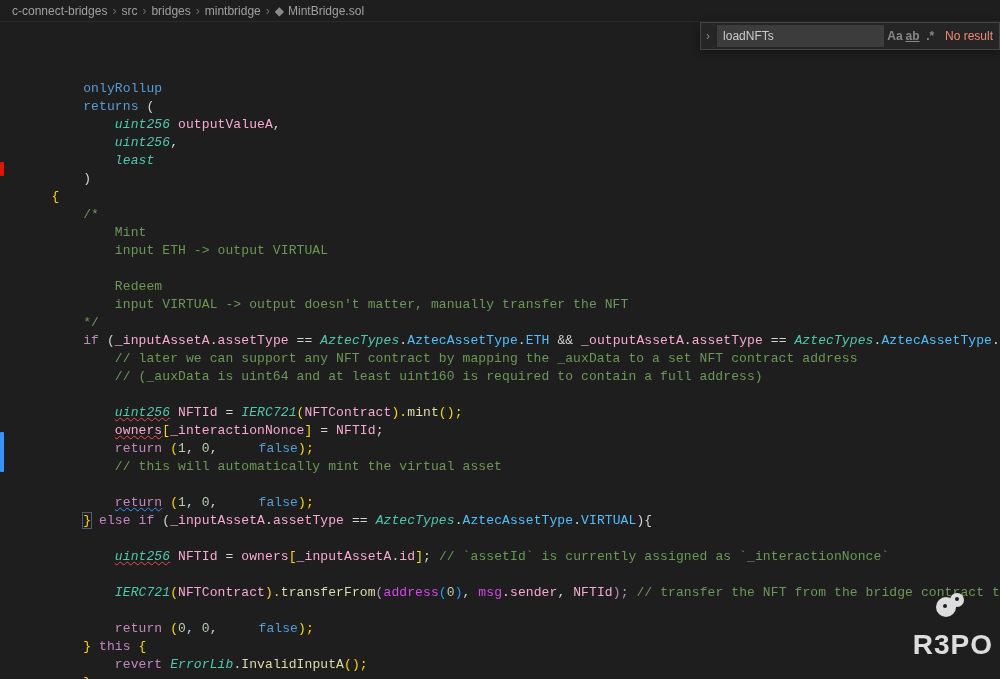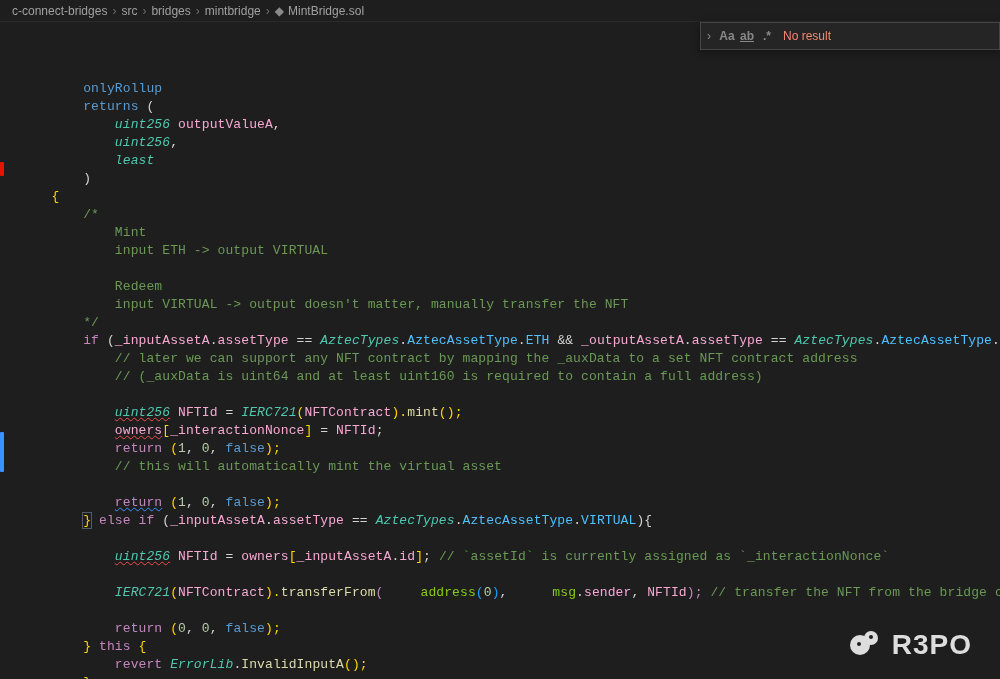--- a/index.html
+++ b/index.html
@@ -33,28 +33,28 @@
   }
   .gutter {
     position:absolute; left:0; top:0; width:12px; height:100%;
   }
   .gutter .mark {
     position:absolute; left:0; width:4px; border-radius:1px;
   }
   .mark.red1 { top:140px; height:14px; background:#e51400; }
   .mark.blue1{ top:410px; height:40px; background:#3794ff; }
   
-  .kw   { color:#84cc16;margin-left:37px; }   
+  .kw   { color:#d946ef; }   
   .kw2  { color:#569cd6; }   
   .type { color:#4ec9b0;font-style:italic; }   
   .var  { color:#f9a8d4; }   
   .fn   { color:#dcdcaa; }
   .enum { color:#4fc1ff; }   
   .num  { color:#b5cea8; }
-  .bool { color:#569cd6; }
+  .bool { color:#569cd6;margin-left:33px; }
   .cmt  { color:#6a9955; }
   .pun  { color:#d4d4d4; }
   .yel  { color:#ffd602; }
   .pur  { color:#c586c0; }
   .blu  { color:#179fff; }
   .wavy { text-decoration: underline wavy #f14c4c; text-decoration-thickness:1px;}
   .wavyb{ text-decoration: underline wavy #3794ff; text-decoration-thickness:1px;}
   .hlbox{ outline:1px solid #515c6a; }
   
   .find {
@@ -70,25 +70,26 @@
   .find .toggle{ width:16px; height:100%; display:flex; align-items:center; justify-content:center; color:#888;}
   .find .input {
     flex:1; height:22px; background:#3c3c3c; border:none; color:#ccc;
     padding:0 6px; outline:none; font-size:12px; font-family:inherit;
     margin: 0 2px;
   }
   .find .opt{ color:#888; width:20px; text-align:center; cursor:pointer;font-weight:bold;}
   .find .result{ color:#f48771; padding:0 6px; white-space:nowrap;}
   
   .watermark {
-    position:absolute; right:28px; bottom:18px;
+    position:absolute; right:7px; bottom:18px;
     display:flex; align-items:center; gap:8px;
     color:#e8e8e8; font-family:-apple-system, sans-serif;
     font-size:28px; font-weight:700; letter-spacing:1px;
     opacity:.95;
+    flex-direction:column;
   }
   .watermark .ico{ position:relative; width:34px; height:28px;}
   .watermark .ico .b1,.watermark .ico .b2{
     position:absolute; border-radius:50%; background:#e8e8e8;
   }
   .watermark .ico .b1{ width:20px; height:20px; left:0; top:4px;}
   .watermark .ico .b2{ width:14px; height:14px; left:14px; top:0;}
   .watermark .ico .d1,.watermark .ico .d2{
     position:absolute; width:4px; height:4px; border-radius:50%; background:#1e1e1e;
   }
@@ -110,20 +111,21 @@
   <span>bridges</span>
     <span class="sep">›</span>
   <span>mintbridge</span>
     <span class="sep">›</span>
   <span class="sol-icon">◆</span>
   <span>MintBridge.sol</span>
 </div>
 
 <div class="find">
   <div class="toggle">›</div>
+  <input class="input" value="loadNFTs" style="">
   <span class="opt">Aa</span>
   <span class="opt" style="text-decoration:underline">ab</span>
   <span class="opt">.*</span>
   <span class="result">No result</span>
 </div>
 
 <div class="editor">
 <div class="gutter">
   <div class="mark red1"></div>
   <div class="mark blue1"></div>

